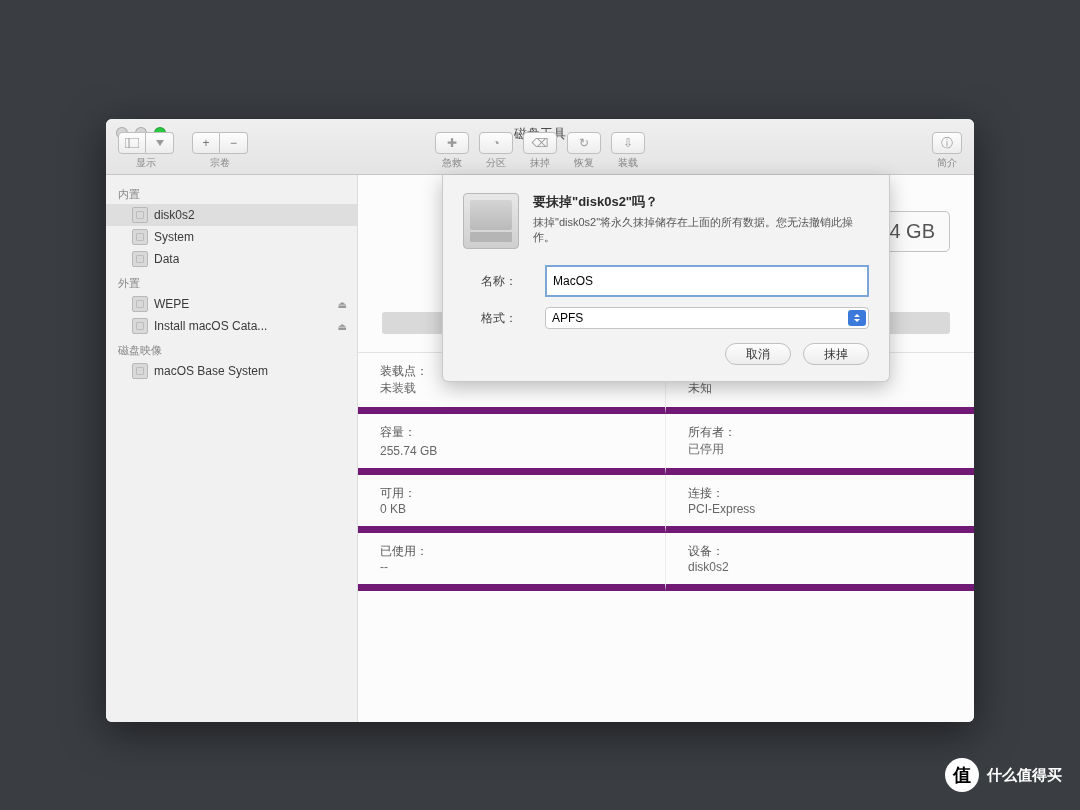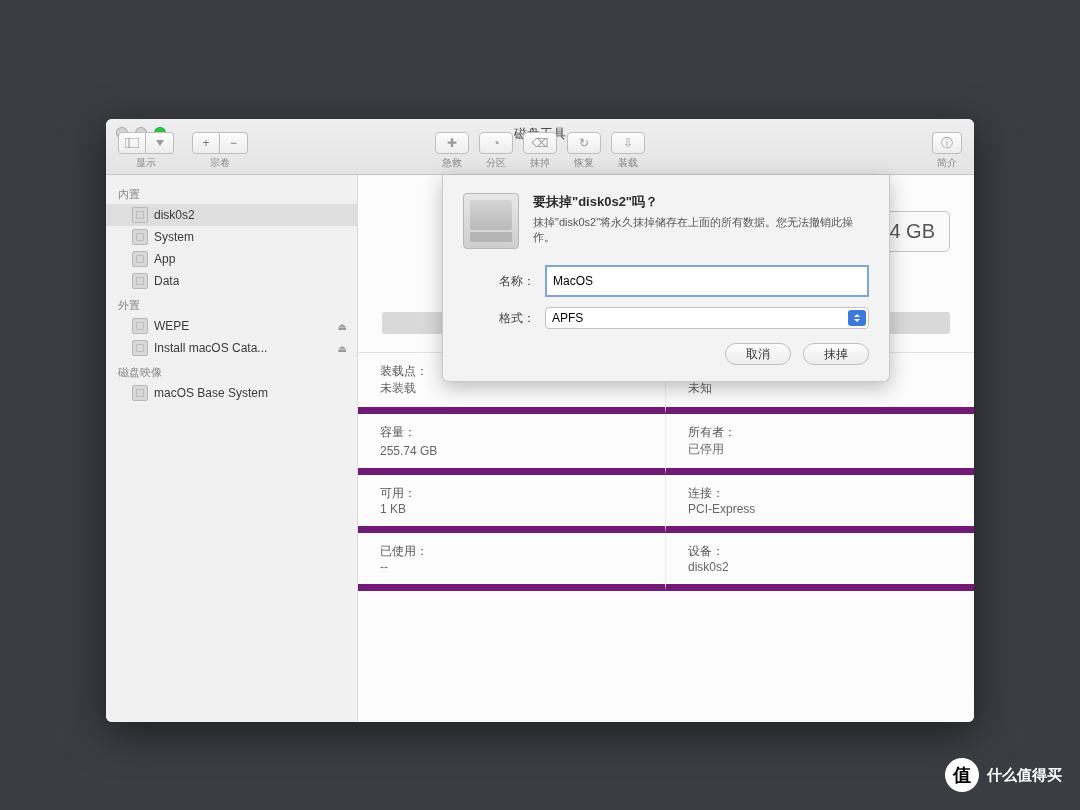--- a/index.html
+++ b/index.html
@@ -60,21 +60,21 @@
     width: 448px; background: #f3f3f3; border: 1px solid #c9c9c9; border-top: none;
     border-radius: 0 0 6px 6px; box-shadow: 0 6px 20px rgba(0,0,0,.25); padding: 18px 20px 16px;
   }
   .sheetHead { display: flex; gap: 14px; margin-bottom: 16px; }
   .diskIcon { width: 56px; height: 56px; background: linear-gradient(#e8e8e8,#cfcfcf); border: 1px solid #b8b8b8; border-radius: 4px; position: relative; flex-shrink: 0; }
   .diskIcon::before { content:""; position:absolute; left:6px; right:6px; top:6px; height:30px; background:linear-gradient(#d4d4d4,#bababa); border-radius:2px; }
   .diskIcon::after { content:""; position:absolute; left:6px; right:6px; bottom:6px; height:10px; background:#b5b5b5; border-radius:1px; }
   .sheetTitle { font-size: 13px; font-weight: 600; color: #2b2b2b; margin-bottom: 4px; }
   .sheetMsg { font-size: 11px; color: #555; line-height: 1.4; }
   .formRow { display: flex; align-items: center; margin-bottom: 10px; }
-  .formRow .lbl { width: 82px; text-align: right; font-size: 12px; color: #444; padding-right: 10px; }
+  .formRow .lbl { width: 82px; text-align: center; font-size: 12px; color: #444; padding-right: 10px; }
   .formRow input[type=text] {
     flex: 1; height: 32px; border: 2px solid #7aa7d8; border-radius: 0; padding: 0 6px; font-size: 12px; background: #fff; outline: none;
   }
   .formRow .select {
     flex: 1; height: 22px; border: 1px solid #c4c4c4; border-radius: 4px; background: #fff; display: flex; align-items: center; padding: 0 6px; font-size: 12px; position: relative;
   }
   .formRow .select .arrow { position: absolute; right: 2px; top: 2px; bottom: 2px; width: 18px; background: #3b7adb; border-radius: 3px; display:flex; flex-direction:column; align-items:center; justify-content:center; }
   .formRow .select .arrow::before { content:""; border:3px solid transparent; border-bottom-color:#fff; margin-bottom:1px; }
   .formRow .select .arrow::after { content:""; border:3px solid transparent; border-top-color:#fff; margin-top:1px; }
   .sheetBtns { display: flex; justify-content: flex-end; gap: 12px; margin-top: 14px; }
@@ -168,24 +168,20 @@
       <div class="sbItem sel">
           <span class="vicon"></span>
           <span class="txt">disk0s2</span>
         </div>
       <div class="sbItem">
           <span class="vicon"></span>
           <span class="txt">System</span>
         </div>
       <div class="sbItem">
           <span class="vicon"></span>
-          <span class="txt">App</span>
-        </div>
-      <div class="sbItem">
-          <span class="vicon"></span>
           <span class="txt">Data</span>
         </div>
 
       <div class="sbHeader">外置</div>
       <div class="sbItem">
           <span class="vicon"></span>
           <span class="txt">WEPE</span>
           <span class="eject">⏏</span>
         </div>
       <div class="sbItem">
@@ -222,21 +218,21 @@
             <div class="detCell">
               <span class="k">容量：</span>
               <span class="v">255.74 GB</span>
             </div>
             <div class="detCell">
               <span class="k">所有者：</span>
               <span class="v">已停用</span>
             </div>
             <div class="detCell">
               <span class="k">可用：</span>
-              <span class="v">1 KB</span>
+              <span class="v">0 KB</span>
             </div>
             <div class="detCell">
               <span class="k">连接：</span>
               <span class="v">PCI-Express</span>
             </div>
             <div class="detCell">
               <span class="k">已使用：</span>
               <span class="v">--</span>
             </div>
             <div class="detCell">

